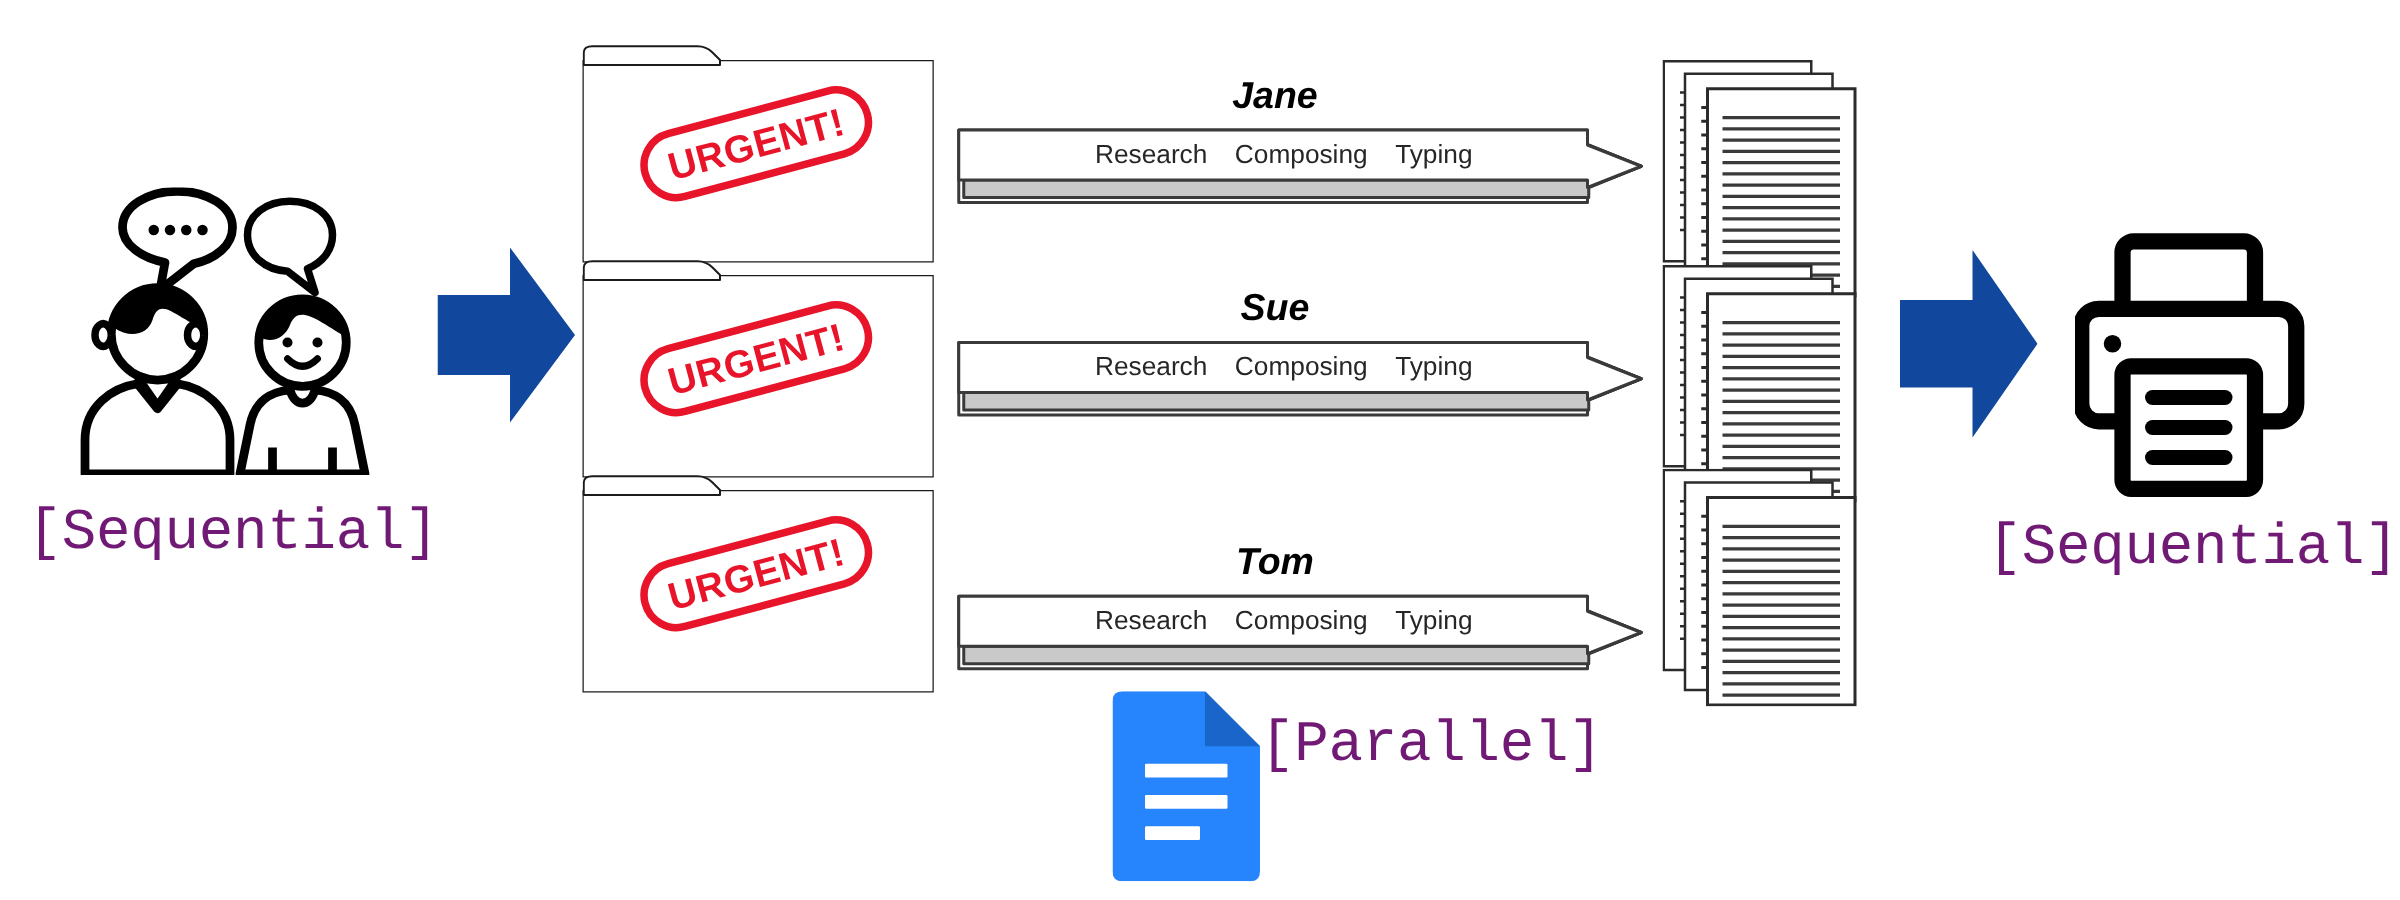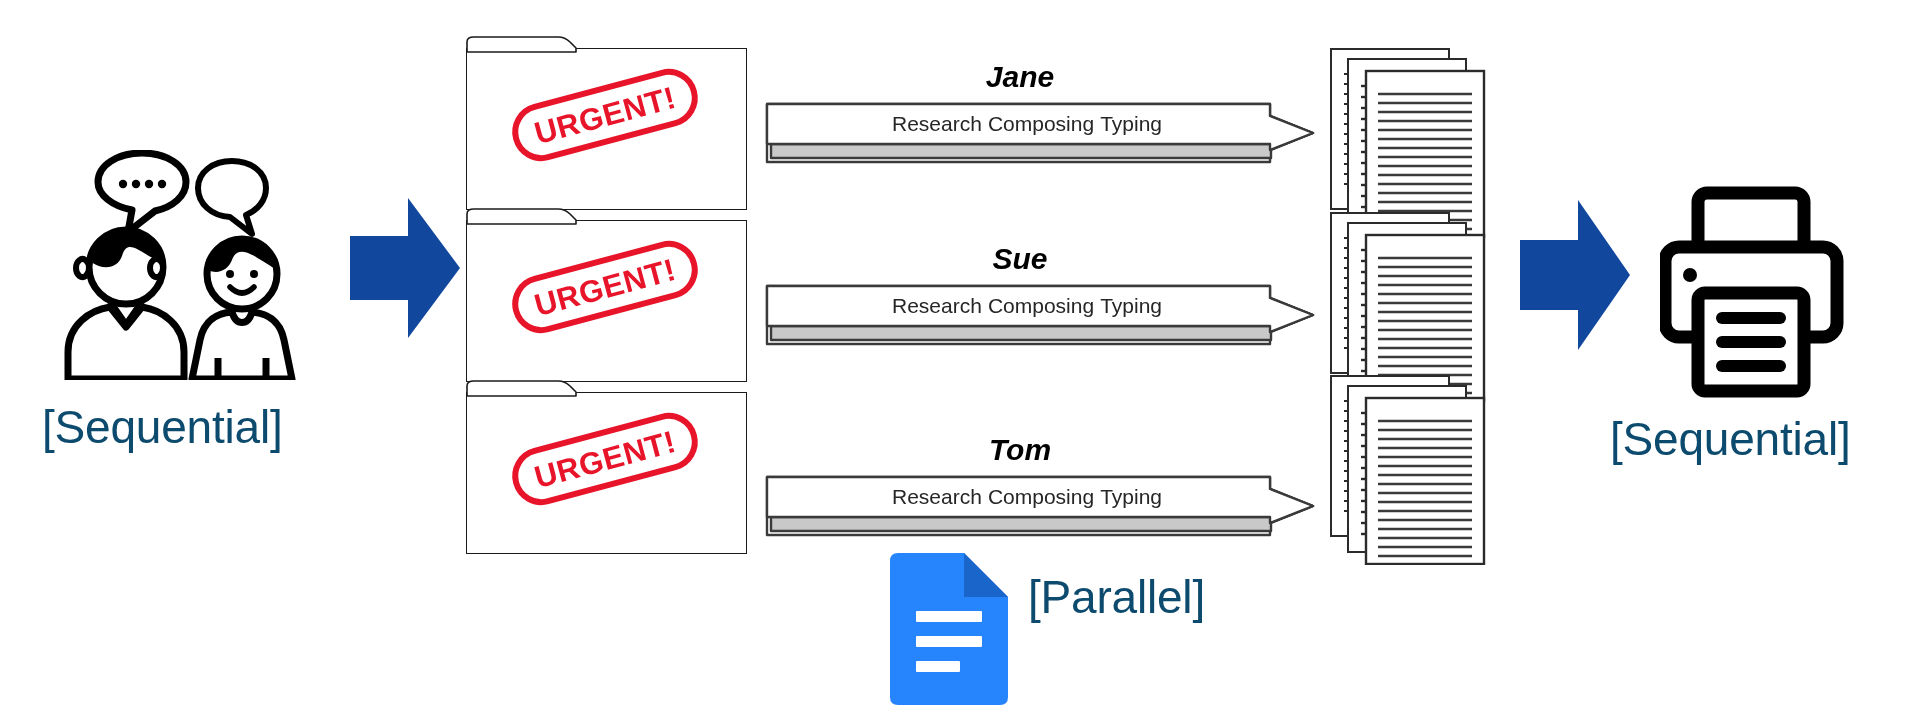--- a/index.html
+++ b/index.html
@@ -20,26 +20,25 @@
   }
 
   
   .abs { position: absolute; }
 
   
   #people-group { left: 60px; top: 150px; width: 260px; height: 230px; }
   #people-group svg { display: block; }
 
   .stage-label {
-    font-family: Liberation Sans, sans-serif;
+    font-family: Liberation Mono, monospace;
     font-size: 46px;
-    color: #0c4a6e;
+    color: #701a75;
     white-space: nowrap;
     letter-spacing: -0.2px;
-    margin-left: 20px;
   }
   #label-sequential-left { left: 22px; top: 400px; }
   #label-sequential-right { left: 1590px; top: 412px; }
   #label-parallel { left: 1008px; top: 570px; }
 
   
   .blue-arrow { display: block; }
   #arrow-in  { left: 350px; top: 198px; width: 110px; height: 140px; }
   #arrow-out { left: 1520px; top: 200px; width: 110px; height: 150px; }
 
@@ -93,21 +92,21 @@
     font-weight: bold;
     font-size: 31px;
     color: #e8142a;
     letter-spacing: 0.5px;
     line-height: 1;
   }
 
   
   .process-row { position: absolute; left: 765px; width: 560px; height: 120px; }
   #row-jane { top: 60px; }
-  #row-sue  { top: 242px; }
+  #row-sue  { top: 230px; }
   #row-tom  { top: 405px; margin-top: 28px; }
 
   .worker-name {
     position: absolute;
     top: 0;
     left: 0;
     width: 510px;
     text-align: center;
     font-family: "Liberation Sans", sans-serif;
     font-weight: bold;
@@ -117,21 +116,21 @@
   }
   .pipeline { position: absolute; top: 42px; left: 0; width: 560px; height: 62px; }
   .pipeline svg { display: block; }
   .task-labels {
     position: absolute;
     top: 52px;
     left: 12px;
     width: 500px;
     display: flex;
     justify-content: center;
-    gap: 6px;
+    gap: 22px;
     font-family: "Liberation Sans", sans-serif;
     font-size: 21px;
     color: #262626;
     pointer-events: none;
   }
 
   
   .doc-stack { position: absolute; width: 172px; height: 190px; }
   #docs-jane { left: 1330px; top: 48px; }
   #docs-sue  { left: 1330px; top: 212px; }

